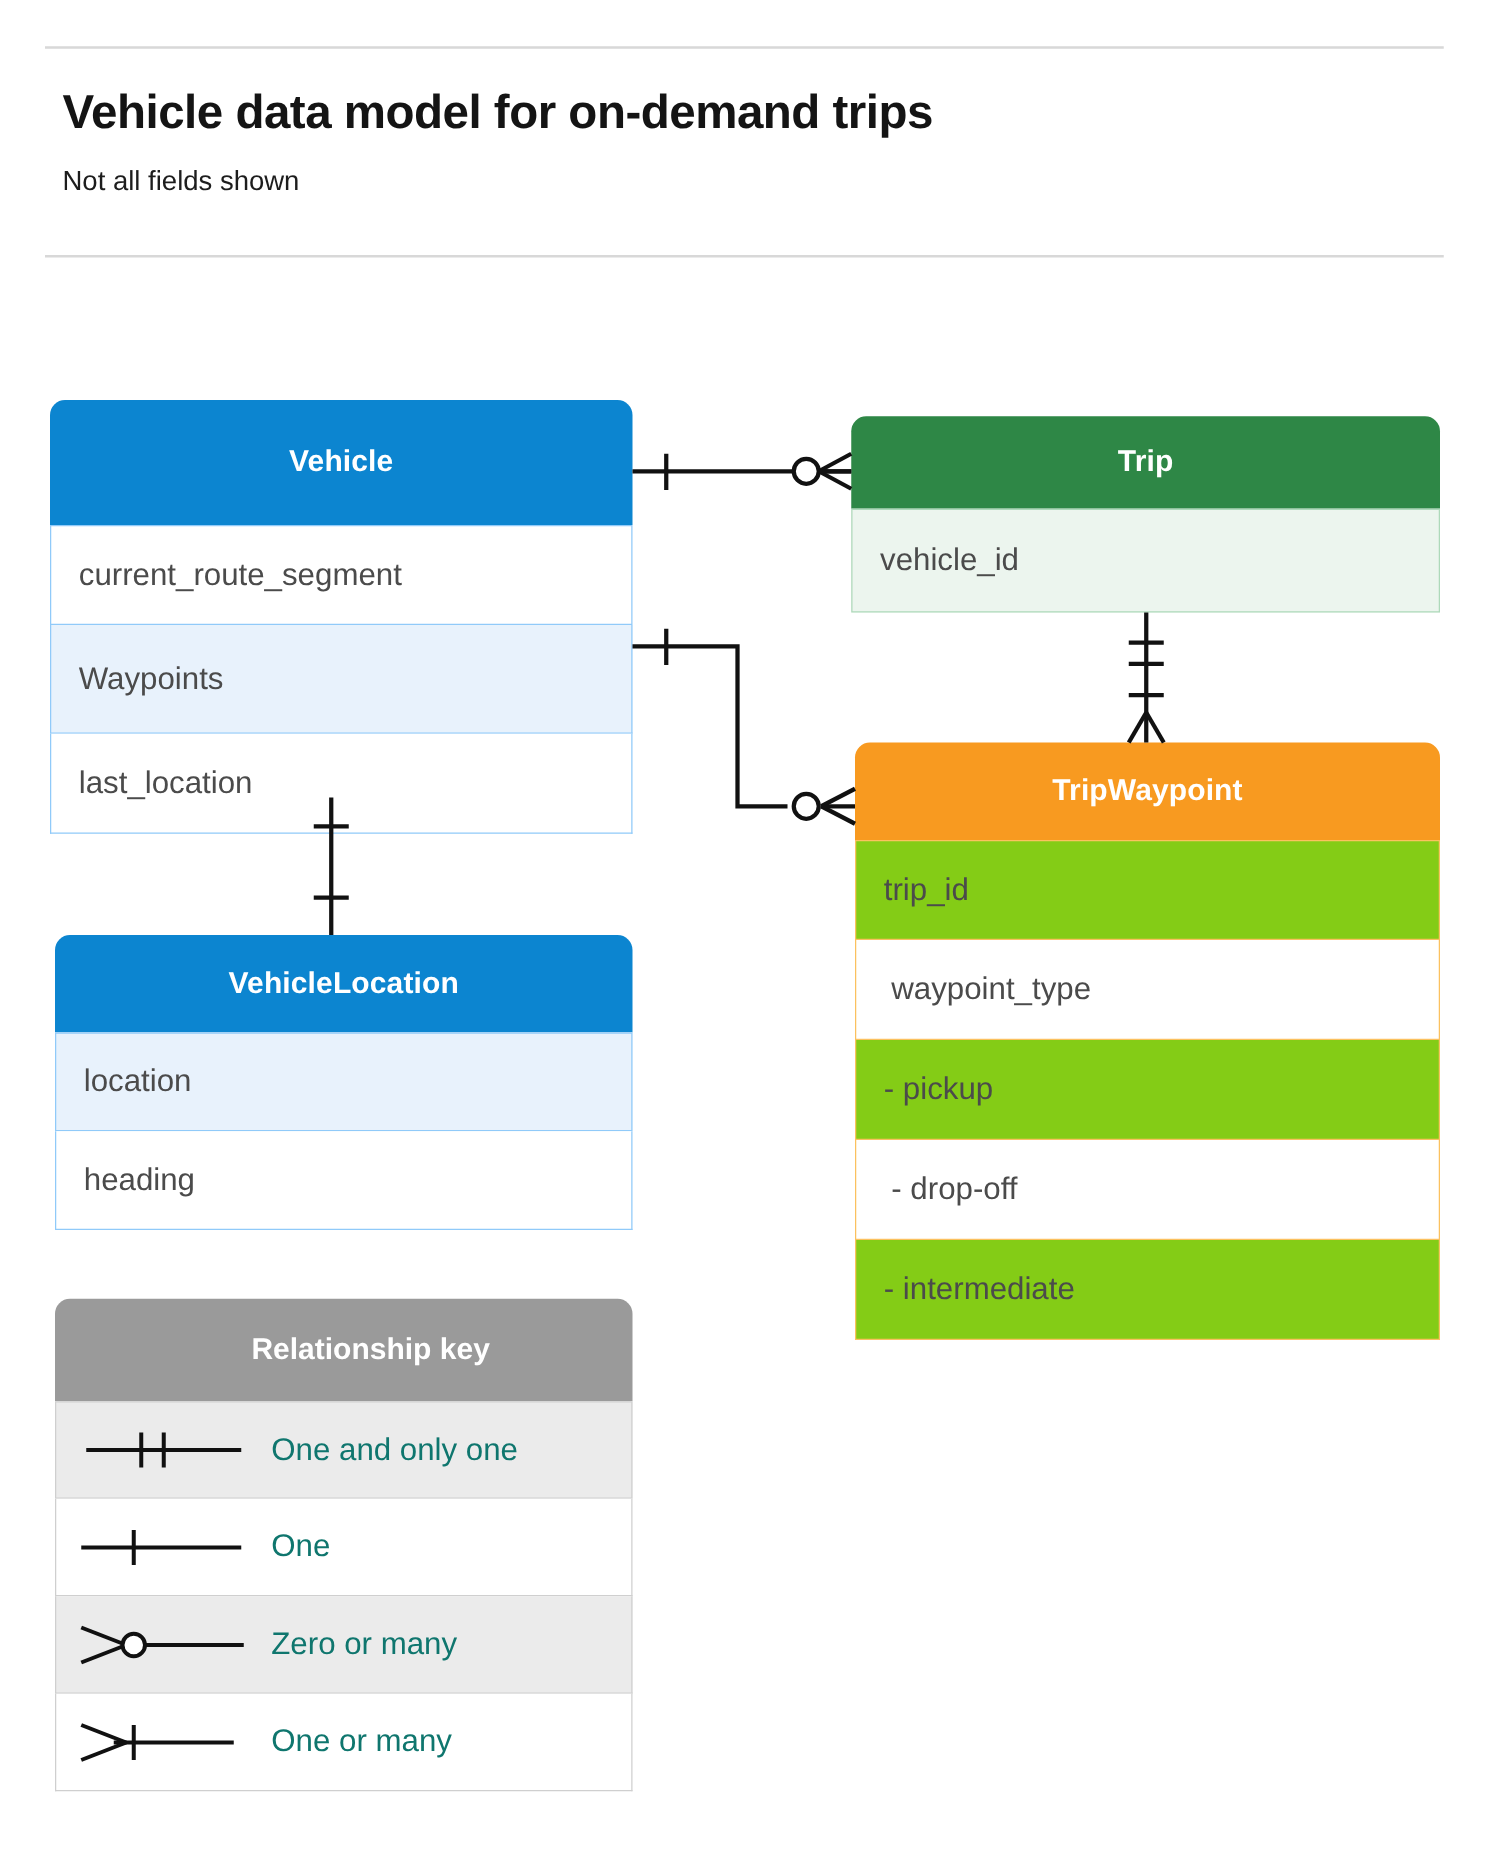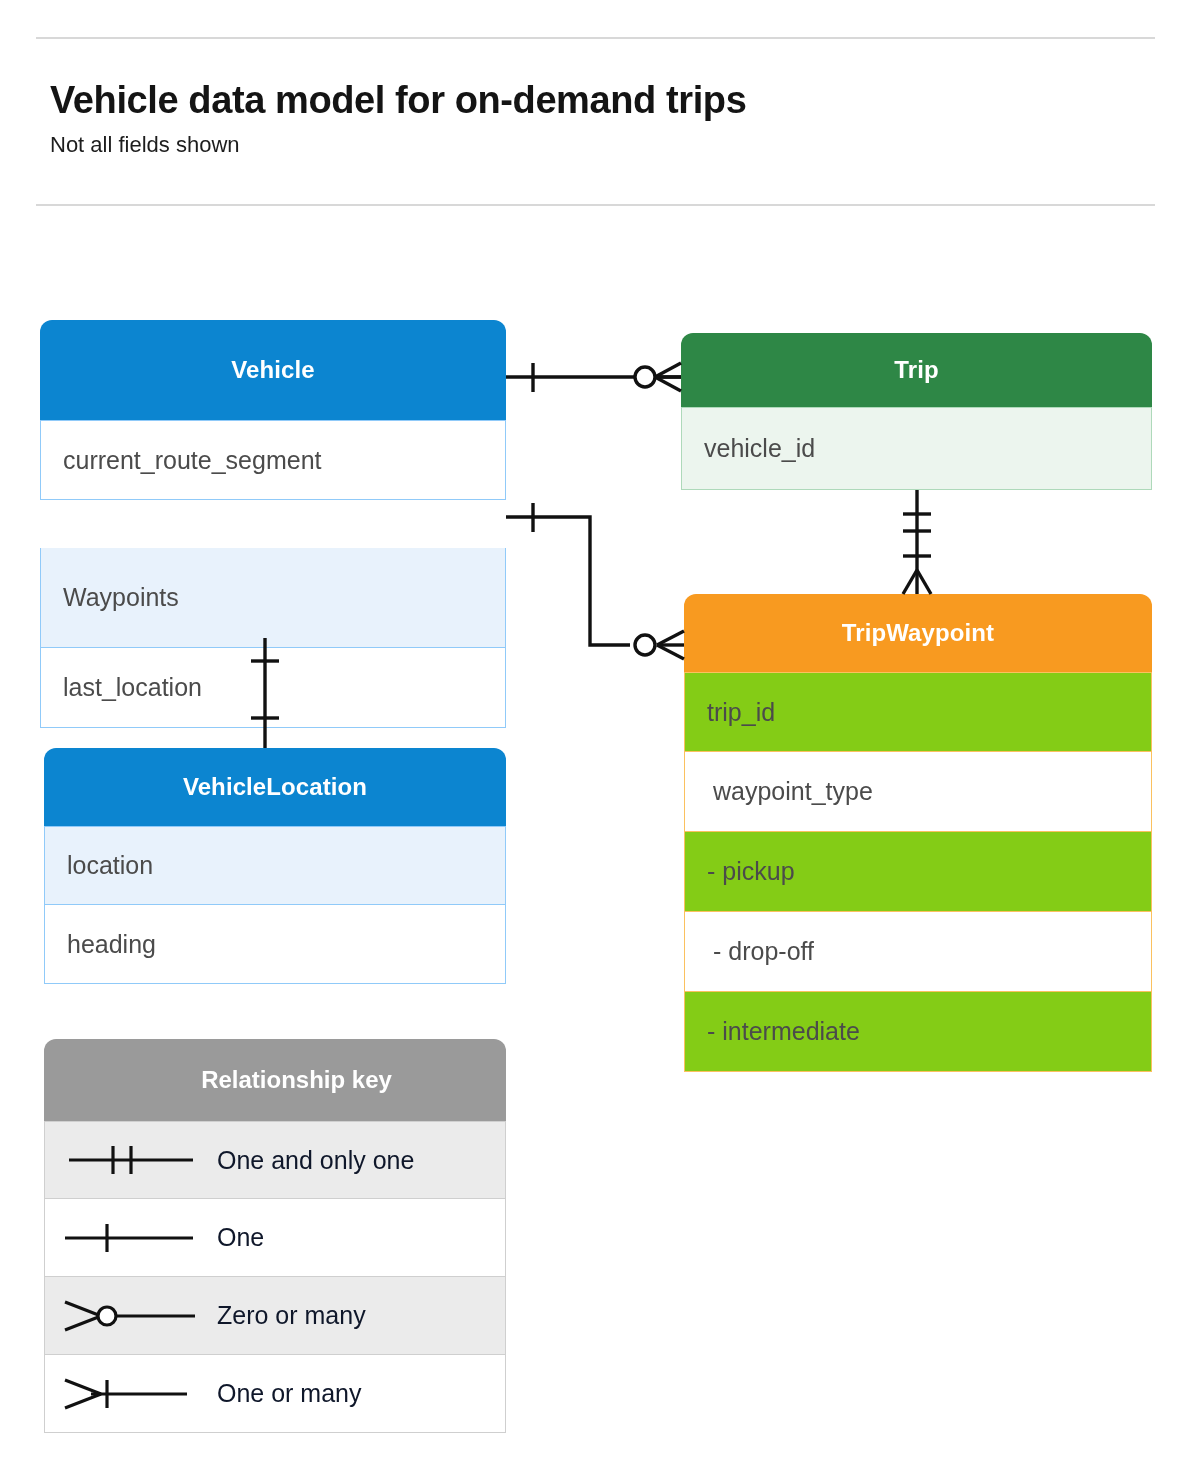--- a/index.html
+++ b/index.html
@@ -22,21 +22,21 @@
     width: 1119px;
     height: 2px;
     background: #d8d8d8;
   }
   #rule-top { top: 37px; }
   #rule-bottom { top: 204px; }
 
   #page-title {
     position: absolute;
     left: 50px;
-    top: 79px;
+    top: 69px;
     font-size: 38px;
     font-weight: bold;
     color: #141414;
     letter-spacing: -0.4px;
     white-space: nowrap;
   }
   #page-subtitle {
     position: absolute;
     left: 50px;
     top: 132px;
@@ -128,21 +128,21 @@
   .legend-row.plain { background: #ffffff; }
   .legend-symbol {
     width: 172px;
     flex: 0 0 172px;
     display: flex;
     align-items: center;
     justify-content: center;
   }
   .legend-label {
     font-size: 25px;
-    color: #0f172a;
+    color: #0f766e;
     white-space: nowrap;
   }
 
   
   #connectors {
     position: absolute;
     left: 0;
     top: 0;
     width: 1190px;
     height: 1480px;
@@ -158,21 +158,21 @@
 <div class="rule" id="rule-bottom"></div>
 
 <div class="entity blue" id="entity-vehicle" style="left:40px; top:320px; width:466px;">
   <div class="entity-header" style="height:100px;">
     <span>Vehicle</span>
   </div>
   <div class="entity-rows">
     <div class="entity-row plain first" style="height:80px;">
       <span>current_route_segment</span>
     </div>
-    <div class="entity-row shade" style="height:100px;margin-top:48px;">
+    <div class="entity-row shade" style="height:87px;">
       <span>Waypoints</span>
     </div>
     <div class="entity-row plain" style="height:80px;">
       <span>last_location</span>
     </div>
   </div>
 </div>
 
 <div class="entity green" id="entity-trip" style="left:681px; top:333px; width:471px;">
   <div class="entity-header" style="height:74px;">

